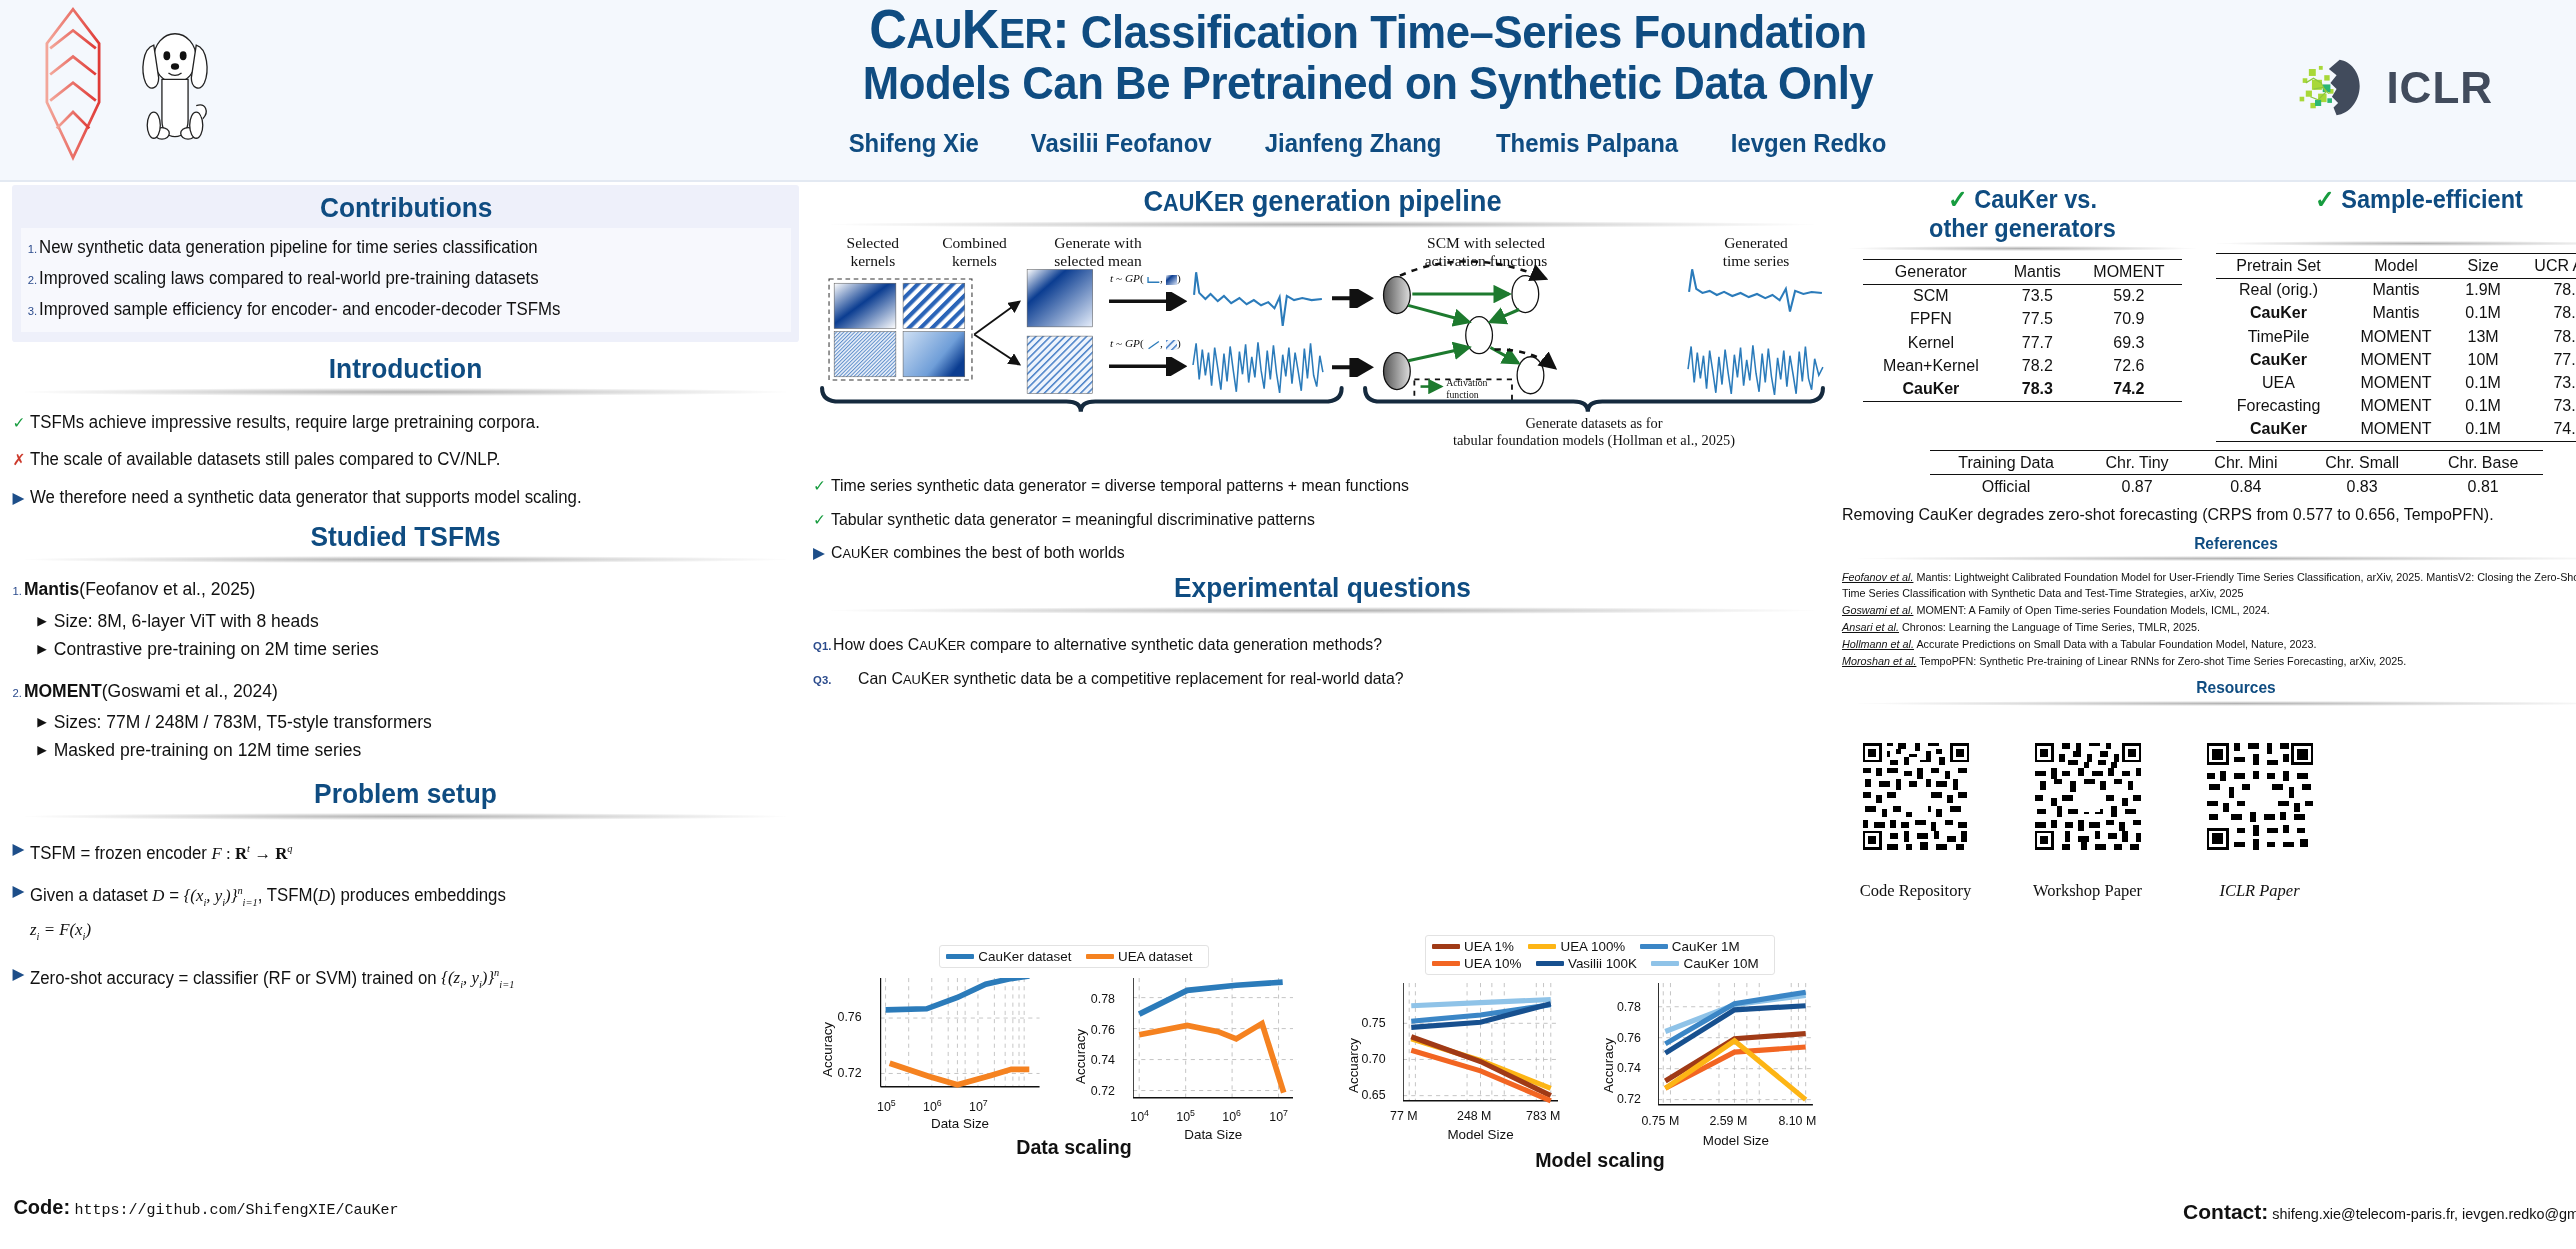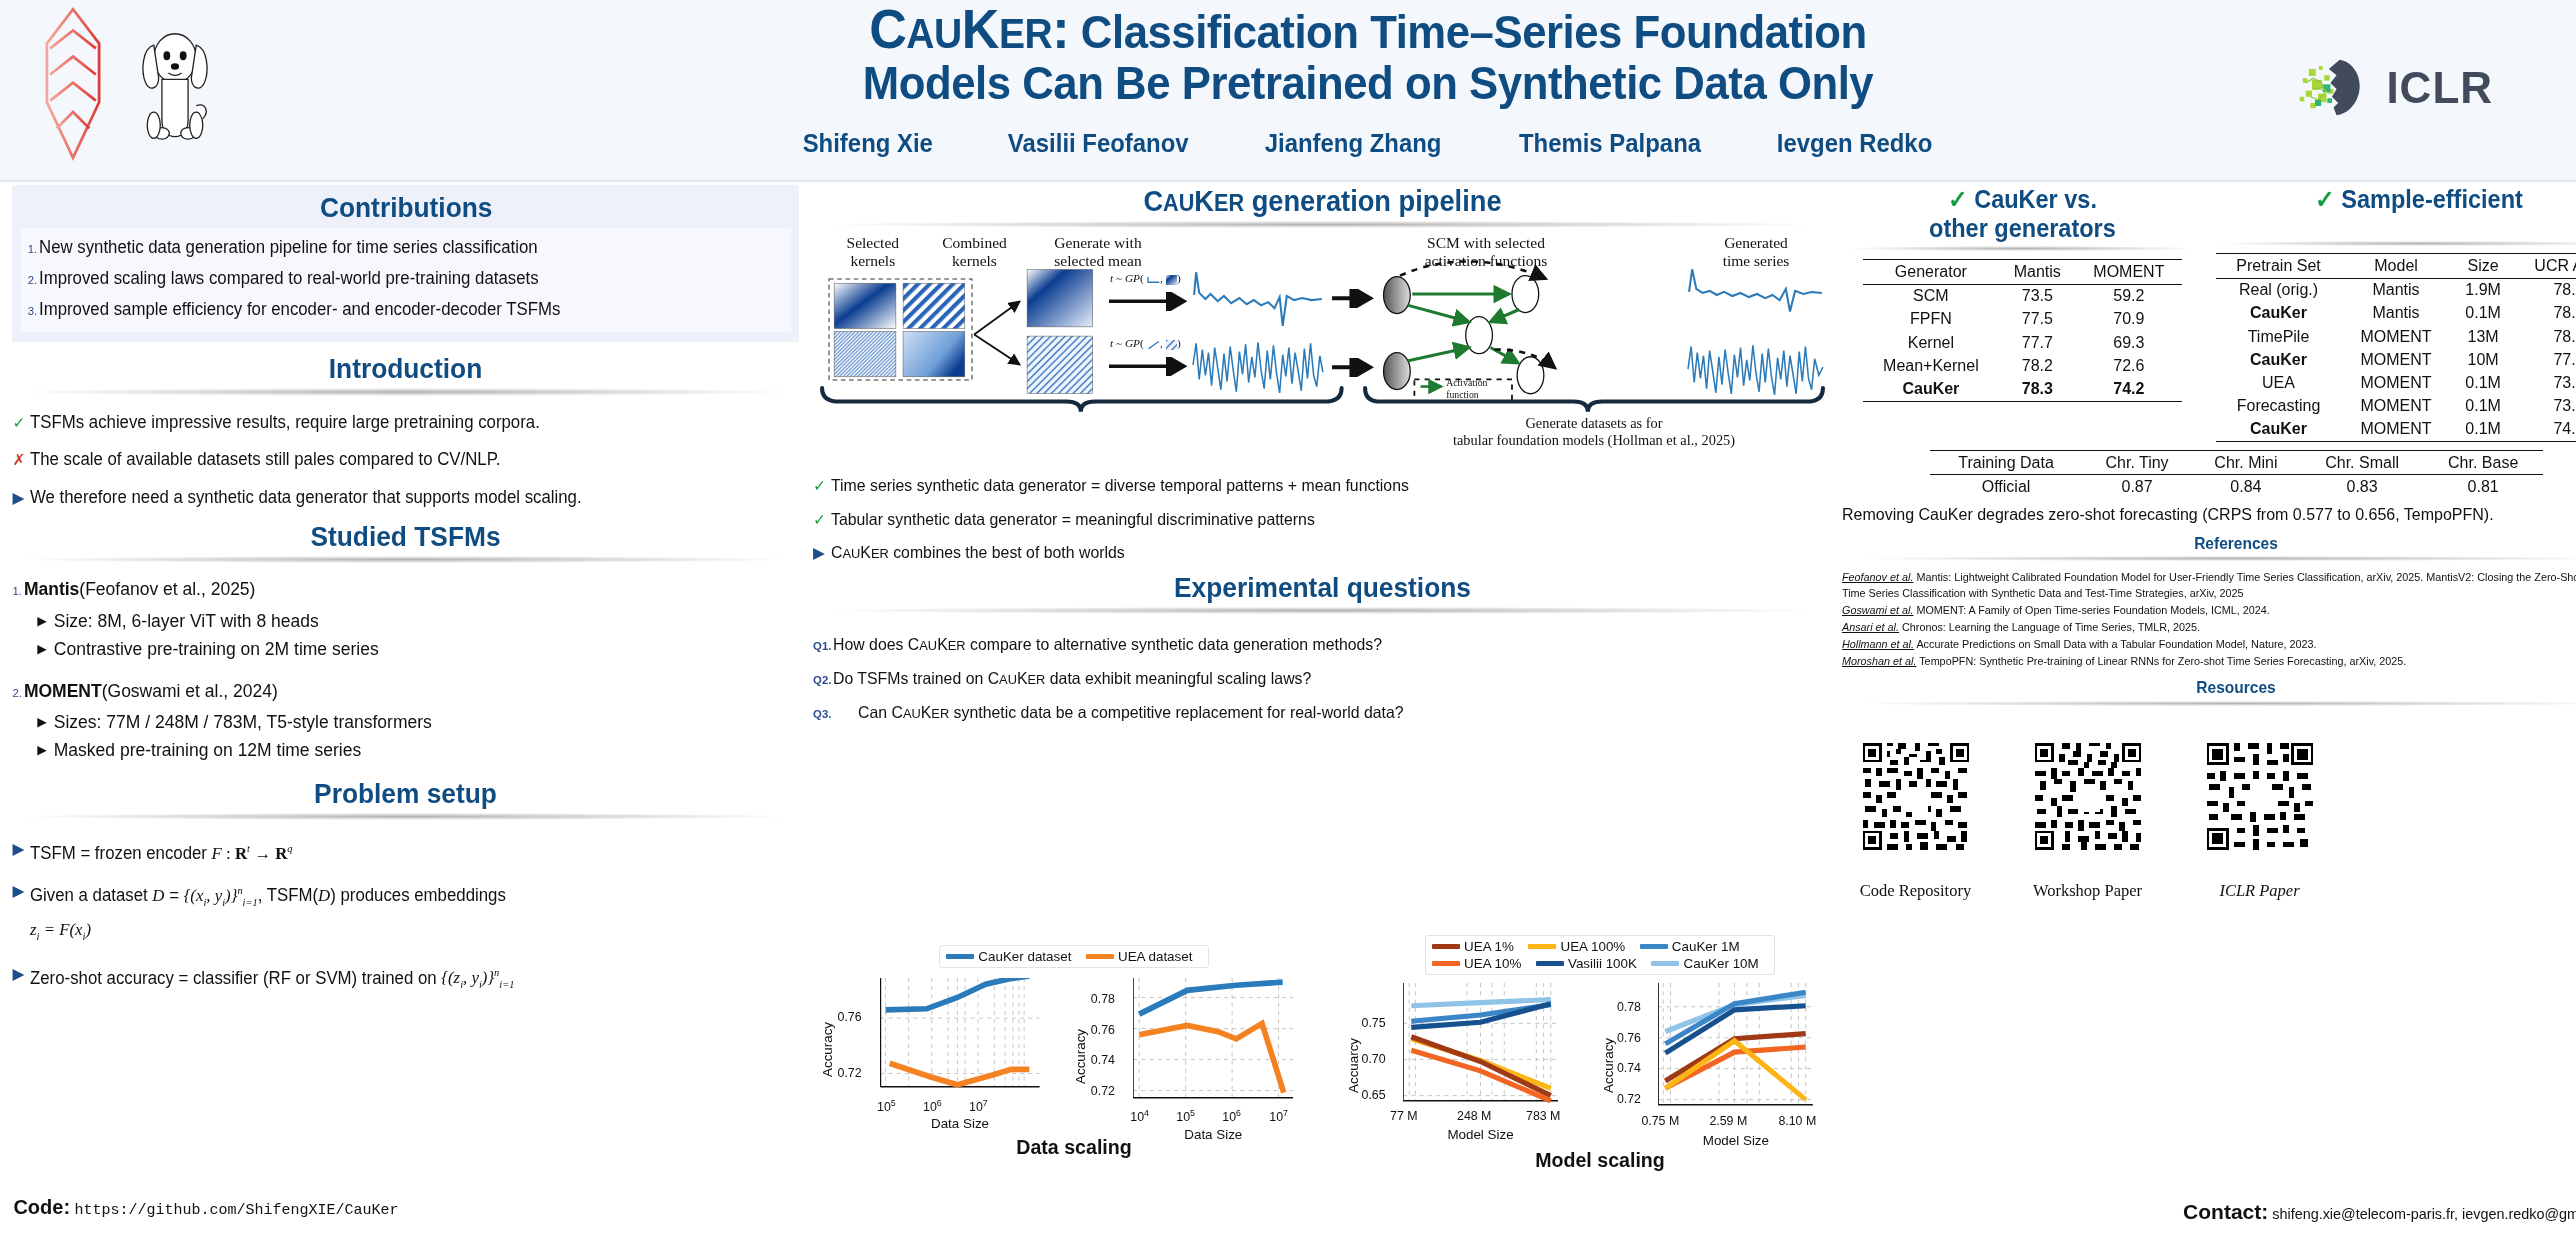--- a/index.html
+++ b/index.html
@@ -25,21 +25,21 @@
     color:#0f4c81;
     letter-spacing:-0.5px;
     white-space:nowrap;
     transform:scaleX(0.93);
   }
   .sc{font-size:56px;}
   .sc-small{font-size:42px;}
 
   #authors{
     position:absolute;left:505px;top:128px;width:1726px;
-    display:flex;justify-content:center;gap:61px;
+    display:flex;justify-content:center;gap:38px;
   }
   .author{
     font-weight:700;font-size:26px;color:#0f4c81;
     transform:scaleX(0.92);white-space:nowrap;
   }
 
   
   #logo-shield{position:absolute;left:32px;top:6.2px;width:82px;height:155px;}
   #logo-dog{position:absolute;left:126px;top:18.5px;width:98px;height:134px;}
   #logo-iclr{position:absolute;left:2295px;top:49px;display:flex;align-items:center;gap:14.4px;}
@@ -531,24 +531,20 @@
     </li>
   </ul>
 
   <div style="margin-top:5.2px;">
     <h2 class="sect">Experimental questions</h2>
     <div class="sect-rule"></div>
     <ol class="numlist" style="margin-top:13.4px;padding-left:2.1px;">
       <li style="line-height:32px;font-size:16.5px;">
         <span class="num" style="font-size:11.3px;color:#2b4b8c;font-weight:700;">Q1.</span>
         <span class="tight"><span>How does </span><span style="font-size:16.5px;">C</span><span style="font-size:13.4px;">AU</span><span style="font-size:16.5px;">K</span><span style="font-size:13.4px;">ER</span><span> compare to alternative synthetic data generation methods?</span></span>
-      </li>
-      <li style="line-height:32px;font-size:16.5px;">
-        <span class="num" style="font-size:11.3px;color:#2b4b8c;font-weight:700;">Q2.</span>
-        <span class="tight"><span>Do TSFMs trained on </span><span style="font-size:16.5px;">C</span><span style="font-size:13.4px;">AU</span><span style="font-size:16.5px;">K</span><span style="font-size:13.4px;">ER</span><span> data exhibit meaningful scaling laws?</span></span>
       </li>
       <li style="line-height:32px;font-size:16.5px;gap:25px;">
         <span class="num" style="font-size:11.3px;color:#2b4b8c;font-weight:700;">Q3.</span>
         <span class="tight"><span>Can </span><span style="font-size:16.5px;">C</span><span style="font-size:13.4px;">AU</span><span style="font-size:16.5px;">K</span><span style="font-size:13.4px;">ER</span><span> synthetic data be a competitive replacement for real-world data?</span></span>
       </li>
     </ol>
   </div>
 </div>
 
 <div class="chart-group" style="left:819px;top:945px;width:510px;">

